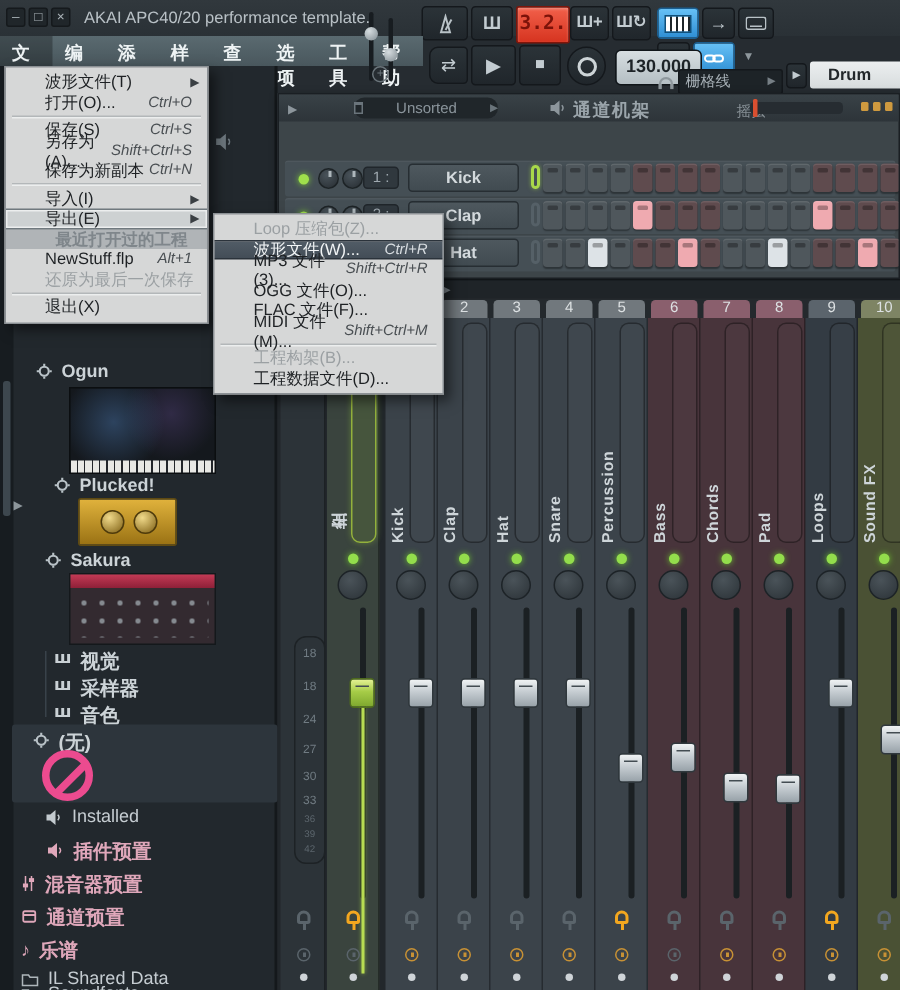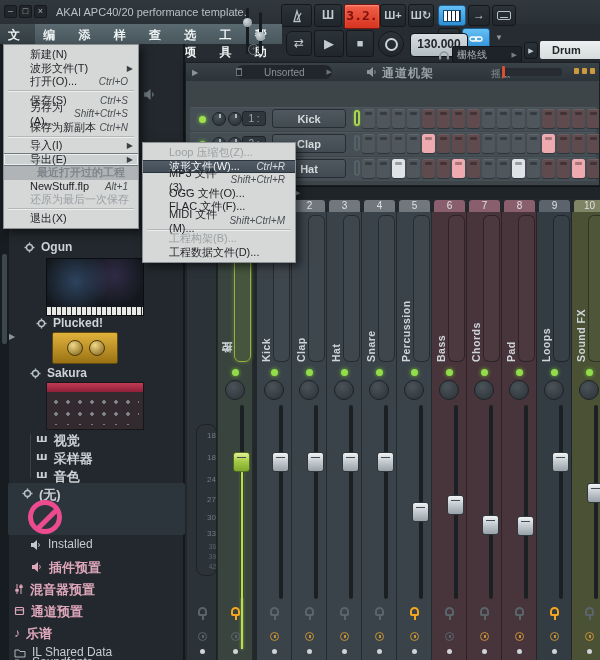--- a/index.html
+++ b/index.html
@@ -119,21 +119,21 @@
   .greenline{position:absolute;left:23px;width:2px;background:#b8dc52;box-shadow:0 0 3px rgba(170,215,70,.7);}
   .armico{position:absolute;left:13px;top:395px;width:9px;height:9px;border:2px solid #5a646b;
           border-radius:5px 5px 2px 2px;box-sizing:border-box;}
   .armico::after{content:"";position:absolute;left:1.5px;top:5px;width:2px;height:6px;background:inherit;border-left:2px solid #5a646b;}
   .armico.on{border-color:#f3a71f;} .armico.on::after{border-color:#f3a71f;}
   .clockico{position:absolute;left:13px;top:420px;width:9px;height:9px;border-radius:50%;border:1.5px solid #5a646b;box-sizing:border-box;}
   .clockico::after{content:"";position:absolute;left:3px;top:1.5px;width:1.5px;height:3px;background:#5a646b;}
   .clockico.on{border-color:#c79135;} .clockico.on::after{background:#c79135;}
   .sdot{position:absolute;left:15px;top:437px;width:5px;height:5px;border-radius:50%;background:#cfd4d8;}
   #ruler{position:absolute;left:9px;top:212px;width:21px;height:152px;border:1px solid #1d2225;border-radius:8px;box-sizing:border-box;}
-  #ruler div{position:absolute;width:100%;text-align:right;font-size:8px;color:#707b82;}
+  #ruler div{position:absolute;width:100%;text-align:center;font-size:8px;color:#707b82;}
   #ruler div.sm{font-size:6.5px;color:#5c666d;}
   
   .menu{background:#d6d7d7;border:1px solid #8b9094;box-shadow:4px 4px 8px rgba(0,0,0,.5);box-sizing:border-box;padding:3px 0;}
   .mrow{position:relative;height:13.5px;display:flex;align-items:center;font-size:11px;color:#1e2124;
         padding:0 6px 0 26px;box-sizing:border-box;}
   .mrow .sc{margin-left:auto;font-style:italic;font-size:10px;color:#4a4f53;padding-right:4px;}
   .mrow .arr{position:absolute;right:5px;font-size:8px;color:#3a3f43;}
   .mrow.disabled{color:#9ba0a3;}
   .mrow.section{background:rgba(90,100,108,.30);color:#7f868b;font-weight:bold;justify-content:center;}
   .mrow.hl-light{background:#cdd1d2;border:1px solid #70797e;border-left:none;border-right:none;box-shadow:inset 0 0 0 1px #eceeee;}
@@ -672,23 +672,20 @@
           </div>
           <div class="armico"></div>
           <div class="clockico on"></div>
           <div class="sdot"></div>
         </div>
       </div>
   </div>
 
   <div id="file-menu" class="menu abs" style="left:3px;top:44px;width:136px;z-index:50">
       <div class="mrow">
-        <span>新建(N)</span>
-      </div>
-      <div class="mrow">
         <span>波形文件(T)</span>
         <span class="arr">▶</span>
       </div>
       <div class="mrow">
         <span>打开(O)...</span>
         <span class="sc">Ctrl+O</span>
       </div>
       <div class="msep"></div>
       <div class="mrow">
         <span>保存(S)</span>

